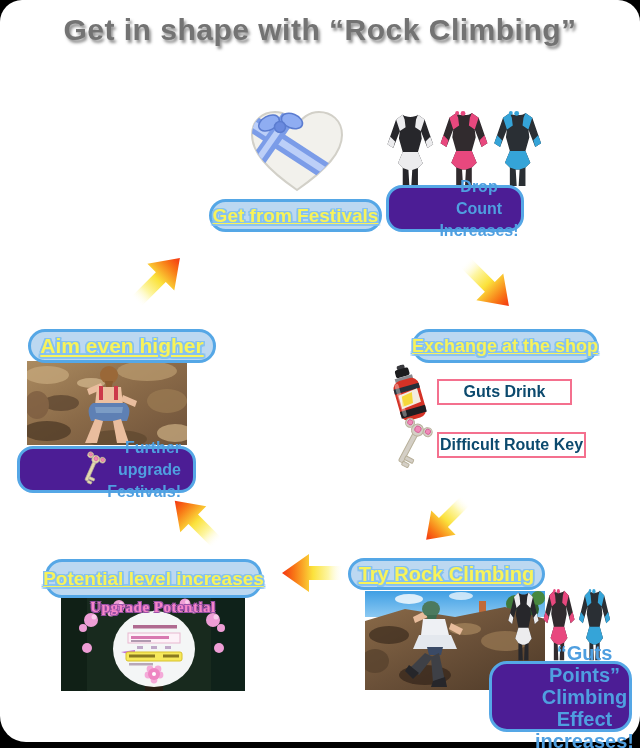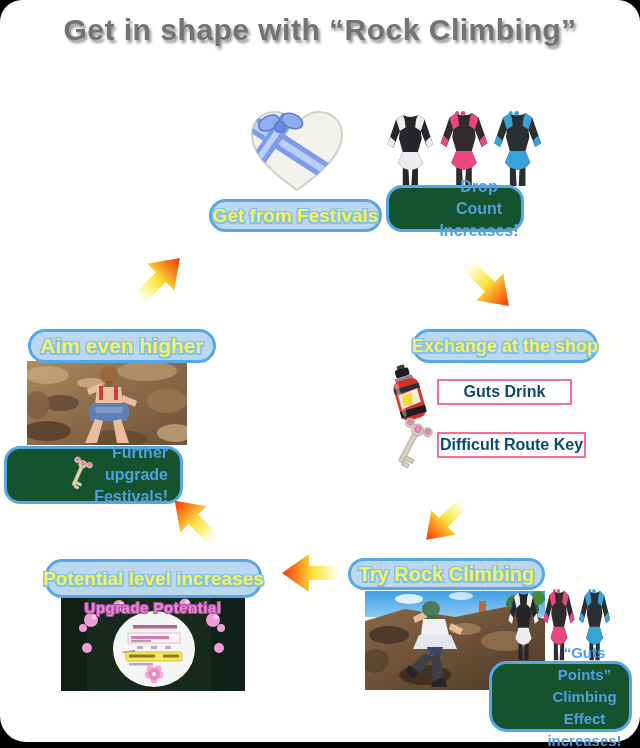--- a/index.html
+++ b/index.html
@@ -11,35 +11,35 @@
   
   #title{position:absolute;left:0;top:11px;width:100%;text-align:center;
          color:#737373;font-size:30px;line-height:37px;letter-spacing:0.5px;
          text-shadow:2px 3px 3px rgba(110,110,110,0.75);}
   
   .pill{position:absolute;display:flex;align-items:center;justify-content:center;
         box-sizing:border-box;background:#bcd8f1;border:3px solid #55a7e6;border-radius:17px;
         color:#f8f35a;white-space:nowrap;
         text-shadow:-1.5px -1.5px 0 #85c1ef,1.5px -1.5px 0 #85c1ef,-1.5px 1.5px 0 #85c1ef,
                     1.5px 1.5px 0 #85c1ef,0 -1.5px 0 #85c1ef,0 1.5px 0 #85c1ef,
-                    -1.5px 0 0 #85c1ef,1.5px 0 0 #85c1ef;}
+                    -1.5px 0 0 #85c1ef,1.5px 0 0 #85c1ef;text-decoration:underline;}
   
   .note{position:absolute;display:flex;flex-direction:column;align-items:center;justify-content:center;
-        box-sizing:border-box;background:#14532d;border:3px solid #55a7e6;border-radius:16px;
+        box-sizing:border-box;background:#4c1d95;border:3px solid #55a7e6;border-radius:16px;
         color:#4f9fe0;text-align:center;padding-left:48px;}
   .note div{line-height:22px;}
   
   .itembox{position:absolute;display:flex;align-items:center;justify-content:center;
         box-sizing:border-box;background:#fff;border:2px solid #f4708e;color:#0c4a6e;
         font-size:16px;white-space:nowrap;}
   .arrow{position:absolute;}
   .photo{position:absolute;overflow:hidden;}
   #ss-title{position:absolute;left:0;top:3px;width:100%;text-align:center;
         color:#f685c8;font-size:15px;letter-spacing:0.5px;
-        text-shadow:1px 1px 0 #9a50a8,-1px 1px 0 #9a50a8,1px -1px 0 #9a50a8,-1px -1px 0 #9a50a8;}
+        text-shadow:1px 1px 0 #9a50a8,-1px 1px 0 #9a50a8,1px -1px 0 #9a50a8,-1px -1px 0 #9a50a8;font-family:Liberation Serif, serif;}
 </style>
 </head>
 <body>
 
 <div id="page">
   <div id="panel"></div>
 
   <svg width="0" height="0" style="position:absolute" aria-hidden="true">
     <defs>
       <linearGradient id="arrowGrad" x1="0" y1="0" x2="1" y2="0">
@@ -203,21 +203,21 @@
       <path d="M70 26 L94 26 L96 44 L68 44 Z" fill="#ecc0a0"></path>
       <rect x="72" y="25" width="4" height="14" fill="#cc3a4a"></rect>
       <rect x="87" y="25" width="4" height="14" fill="#cc3a4a"></rect>
       <path d="M66 42 L98 42 Q104 46 102 54 L100 60 L64 60 L62 54 Q60 46 66 42 Z" fill="#5e80b4"></path>
       <path d="M68 46 L96 46 L95 52 L69 52 Z" fill="#88a8cc" opacity="0.7"></path>
       <path d="M68 58 L58 82 L70 82 L76 60 Z" fill="#e9bd9e"></path>
       <path d="M94 58 L102 82 L90 82 L86 60 Z" fill="#e9bd9e"></path>
     </g>
   </svg>
 
-  <div class="note" style="left:4px;top:446px;width:179px;height:58px;font-size:16px;z-index:3;flex-direction:row;align-items:center;">
+  <div class="note" style="left:17px;top:446px;width:179px;height:47px;font-size:16px;z-index:3;flex-direction:row;align-items:center;">
     <svg style="flex:0 0 30px;margin-left:8px;transform:rotate(24deg);--key:#e4daae" width="30" height="40" viewBox="0 0 46 56">
       <use href="#keySym" width="46" height="56"></use>
     </svg>
     <div style="flex:1;text-align:right;padding-right:12px">
       <div>Further upgrade</div>
       <div>Festivals!</div>
     </div>
   </div>
 
   <div class="pill" style="left:45px;top:559px;width:217px;height:39px;font-size:19px;z-index:3">
@@ -334,18 +334,18 @@
     <g fill="#e8487e">
         <circle cx="75" cy="3" r="2"></circle>
         <circle cx="81" cy="3.5" r="2.5"></circle>
       </g>
     <g fill="#35a4d8">
         <circle cx="130" cy="3" r="2"></circle>
         <circle cx="136" cy="3.5" r="2.5"></circle>
       </g>
   </svg>
 
-  <div class="note" style="left:489px;top:661px;width:143px;height:71px;font-size:15px;z-index:6;border-radius:18px">
+  <div class="note" style="left:489px;top:661px;width:143px;height:71px;font-size:20px;z-index:6;border-radius:18px">
     <div>“Guts Points”</div>
     <div>Climbing Effect</div>
     <div>increases!</div>
   </div>
 </div>
 
 </body></html>

